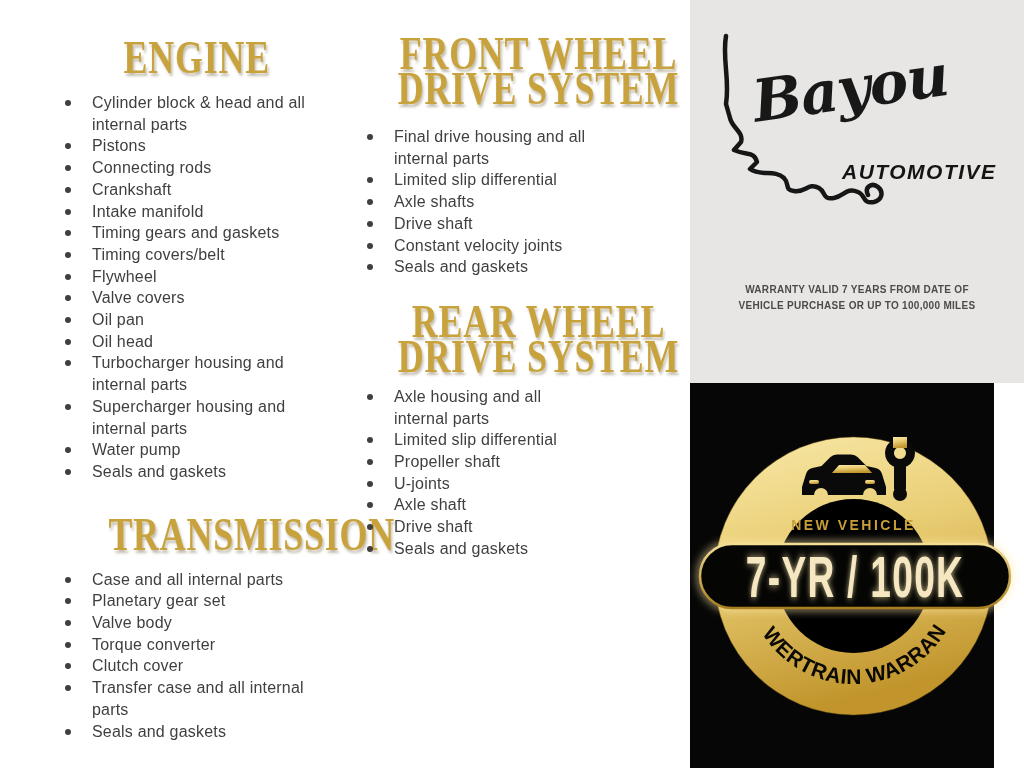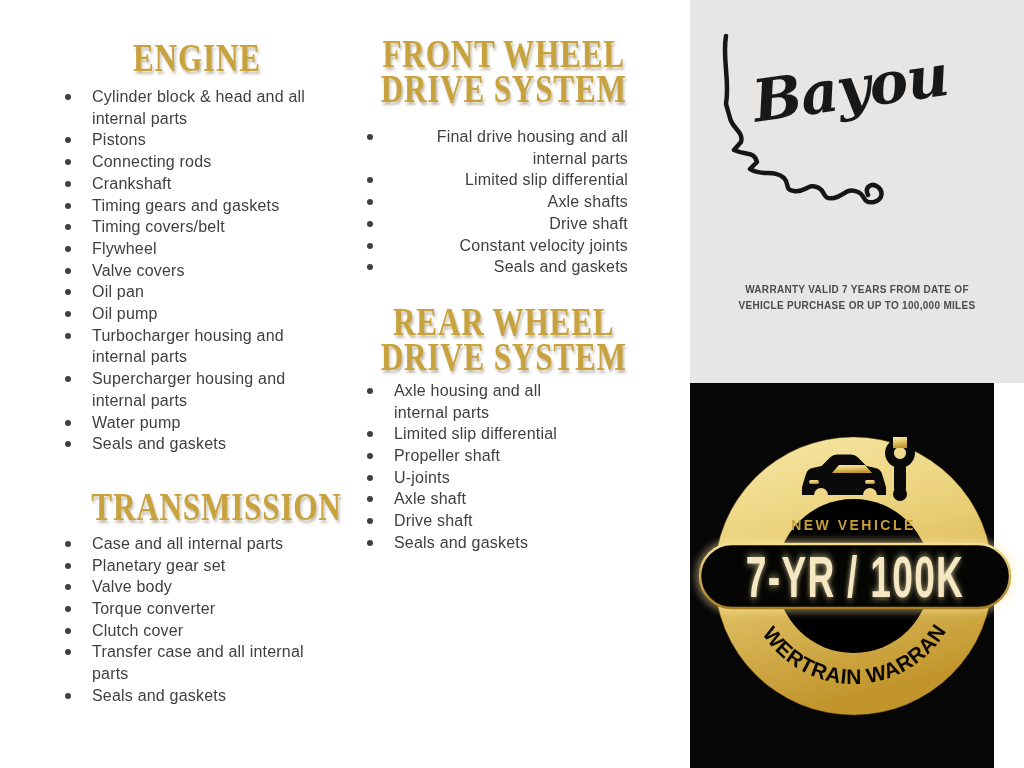--- a/index.html
+++ b/index.html
@@ -2,33 +2,33 @@
 <html><head>
 <meta charset="utf-8">
 <style>
   html,body{margin:0;padding:0;background:#ffffff;}
   .stage{position:relative;width:1024px;height:768px;background:#ffffff;overflow:hidden;
          font-family:"Liberation Sans",sans-serif;color:#3f3f3f;}
   
   .col{position:absolute;top:0;}
   .col1{left:56px;width:282px;}
   .col2{left:346px;width:282px;}
-  h2.sec-title{margin:0;text-align:center;color:#c8a23c;font-family:"Liberation Serif",serif;
-        font-weight:bold;font-size:40px;line-height:44px;
+  h2.sec-title{margin:12px;text-align:center;color:#c8a23c;font-family:"Liberation Serif",serif;
+        font-weight:bold;font-size:46px;line-height:44px;
         text-shadow:2px 3px 3px rgba(70,52,10,.32);}
   h2.sec-title .tt{display:inline-block;white-space:pre;letter-spacing:1px;
         transform:scaleX(.78);transform-origin:50% 50%;text-align:center;}
   .col2 h2.sec-title{line-height:35px;}
   h2.mt-first{margin-top:36px;}
   h2.engine-t{margin-top:36px;}
   h2.trans-t{margin-top:30px;}
   h2.rear-t{margin-top:26px;text-decoration:underline;}
   ul.parts{list-style:none;margin:6px 0 0 0;padding:0 0 0 6px;}
   .col2 ul.parts{padding-left:18px;}
-  ul.fwd{margin-top:20px;text-align:right;}
+  ul.fwd{margin-top:20px;}
   ul.rwd{}
   ul.trans{margin-top:4px;}
   ul.parts li{position:relative;padding-left:30px;font-size:16px;line-height:21.7px;
         white-space:pre;letter-spacing:.2px;}
   ul.parts li::before{content:"";position:absolute;left:3px;top:8px;width:6px;height:6px;
         border-radius:50%;background:#3f3f3f;}
   
   .brand-panel{position:absolute;left:690px;top:0;width:334px;height:383px;background:#e7e6e4;}
   .badge-panel{position:absolute;left:690px;top:383px;width:304px;height:385px;background:#060606;}
   .la-svg{position:absolute;left:12px;top:30px;}
@@ -48,26 +48,27 @@
 
   <div class="col col1">
     <h2 class="sec-title engine-t"><span class="tt">ENGINE</span></h2>
     <ul class="parts">
 
     <li>Cylinder block &amp; head and all
 internal parts</li>
         <li>Pistons</li>
         <li>Connecting rods</li>
         <li>Crankshaft</li>
+        <li>Intake manifold</li>
         <li>Timing gears and gaskets</li>
         <li>Timing covers/belt</li>
         <li>Flywheel</li>
         <li>Valve covers</li>
         <li>Oil pan</li>
-        <li>Oil pump</li>
+        <li>Oil head</li>
         <li>Turbocharger housing and
 internal parts</li>
         <li>Supercharger housing and
 internal parts</li>
         <li>Water pump</li>
         <li>Seals and gaskets</li>
       </ul>
     <h2 class="sec-title trans-t"><span class="tt">TRANSMISSION</span></h2>
     <ul class="parts trans">
 
@@ -113,20 +114,21 @@
   <div class="brand-panel">
     <svg class="la-svg" width="200" height="195" viewBox="0 0 200 195">
       <path d="M 24,6 C 20,28 28,50 24,74 L 28,88 C 30,98 42,102 39,112 L 32,120
                C 46,126 52,121 55,132 L 48,139 C 60,147 72,139 82,148
                C 88,154 82,160 92,161 C 104,163 106,152 117,158
                C 124,162 120,170 132,168 C 143,166 144,157 156,162
                C 164,165 160,174 172,172 C 180,170 182,162 176,157
                C 170,152 162,157 166,165" fill="none" stroke="#161616" stroke-width="4.5" stroke-linecap="round" stroke-linejoin="round"></path>
     </svg>
     <div class="brand-script">Bayou</div>
+    <div class="brand-sub">AUTOMOTIVE</div>
     <div class="warranty-note">WARRANTY VALID 7 YEARS FROM DATE OF
 VEHICLE PURCHASE OR UP TO 100,000 MILES</div>
   </div>
 
   <div class="badge-panel">
     <svg width="334" height="385" viewBox="0 0 334 385">
       <defs>
         <linearGradient id="gold" x1="0" y1="0" x2="0.25" y2="1">
           <stop offset="0" stop-color="#F8E9A8"></stop>
           <stop offset="0.45" stop-color="#E9CD74"></stop>

